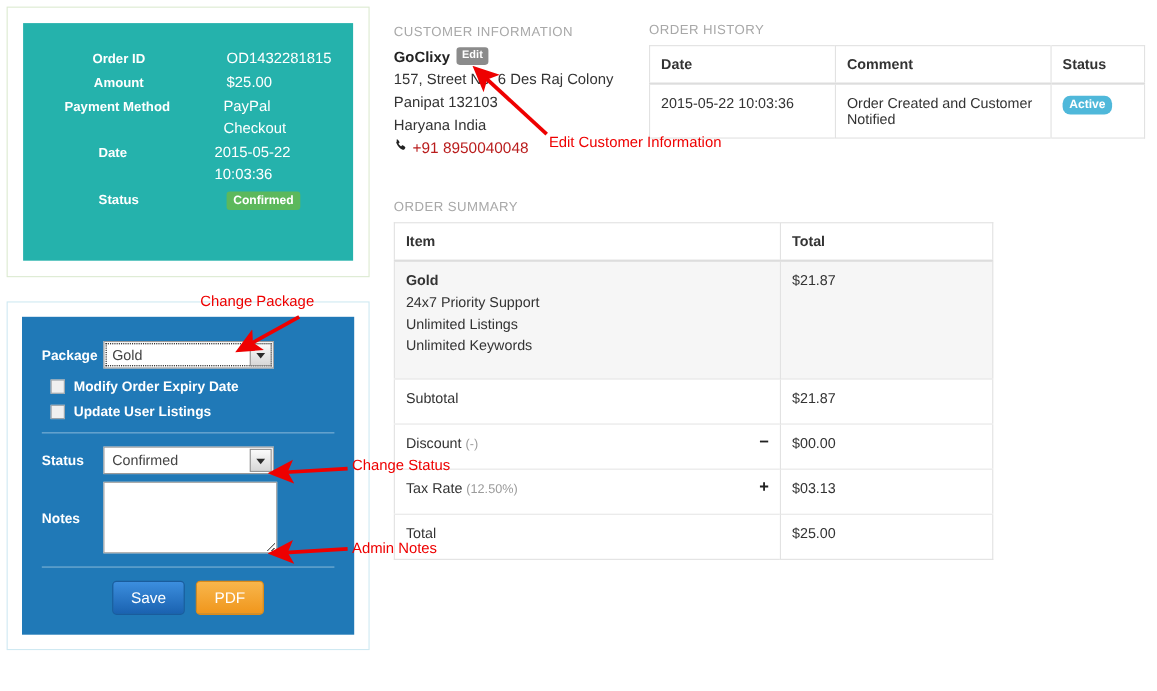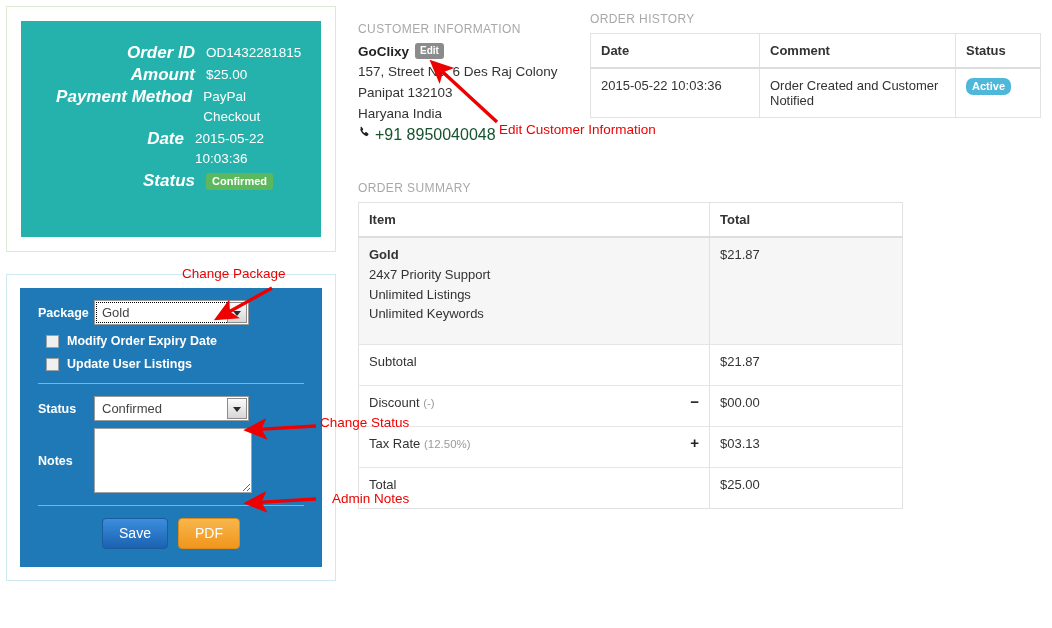--- a/index.html
+++ b/index.html
@@ -48,48 +48,47 @@
     padding: 22px 16px 0 0;
     color: #ffffff;
   }
   .teal-row {
     display: flex;
     margin-bottom: 2px;
     line-height: 20px;
   }
   .teal-label {
     width: 185px;
-    text-align: right;
-    font-weight: bold;
-    font-size: 17px;
+    text-align: center;
+    font-weight: bold;
+    font-size: 12px;
     padding-right: 11px;
     box-sizing: border-box;
     color: #ffffff;
-    font-style: italic;
   }
   .teal-value {
     font-size: 13.5px;
     color: #ffffff;
     max-width: 110px;
   }
   .badge-confirmed {
     display: inline-block;
     background: #5cb85c;
     color: #ffffff;
     font-size: 11px;
     font-weight: bold;
     padding: 2px 6px 3px 6px;
     border-radius: 3px;
     line-height: 12px;
   }
 
   
   .blue-card {
     background: #2079b7;
-    padding: 12px 18px 18px 18px;
+    padding: 22px 18px 18px 18px;
     box-sizing: border-box;
   }
   .form-row {
     display: flex;
     align-items: center;
     margin-bottom: 7px;
   }
   .form-label {
     color: #ffffff;
     font-weight: bold;
@@ -229,23 +228,23 @@
   }
   .cust-line { font-size: 13.5px; color: #333333; line-height: 21px; }
   .cust-contact { display: flex; align-items: center; line-height: 21px; }
   .c-icon {
     width: 17px;
     flex: 0 0 17px;
     color: #222222;
     font-size: 13px;
     text-align: left;
   }
-  .c-text { font-size: 16px; color: #14532d; }
-
-  #order-history { position: absolute; left: 590px; top: 12px; width: 451px; }
+  .c-text { font-size: 14px; color: #b91c1c; }
+
+  #order-history { position: absolute; left: 590px; top: 20px; width: 451px; }
   #order-summary { position: absolute; left: 358px; top: 181px; width: 545px; }
 
   table.tbl {
     width: 100%;
     border-collapse: collapse;
     border: 1px solid #e2e2e2;
     background: #ffffff;
   }
   table.tbl th {
     text-align: left;
@@ -285,21 +284,21 @@
   .anno {
     position: absolute;
     color: #ee0000;
     font-size: 13.5px;
     font-family: "Liberation Sans", sans-serif;
     white-space: nowrap;
   }
   #anno-change-package { left: 182px; top: 266px; }
   #anno-edit-customer  { left: 499px; top: 122px; }
   #anno-change-status  { left: 320px; top: 415px; text-align: center; }
-  #anno-admin-notes    { left: 332px; top: 491px; }
+  #anno-admin-notes    { left: 320px; top: 491px; }
   svg.arrow-layer {
     position: absolute;
     left: 0; top: 0;
     width: 1052px;
     height: 628px;
     pointer-events: none;
   }
 </style>
 </head>
 <body>

